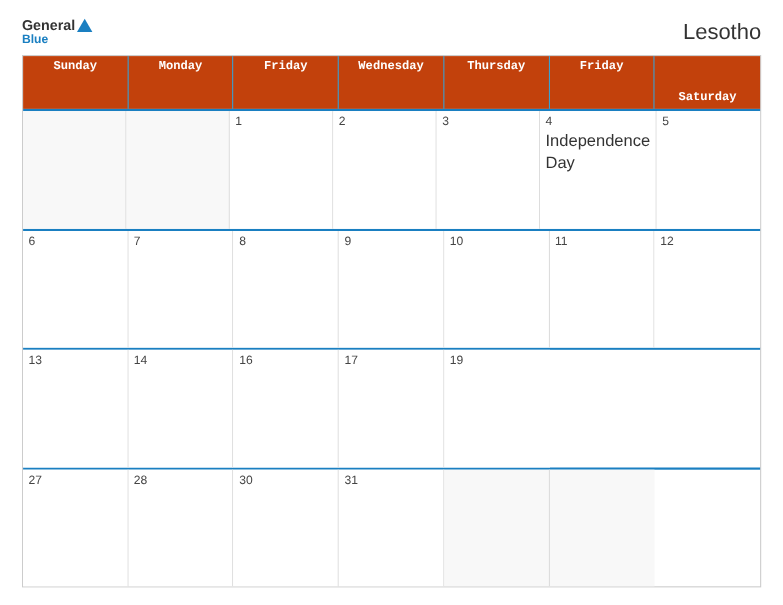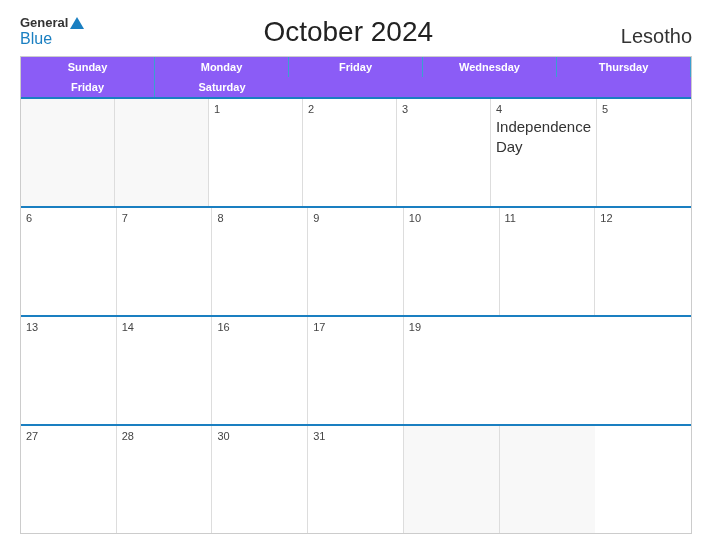--- a/index.html
+++ b/index.html
@@ -15,41 +15,41 @@
       width: 712px;
       height: 550px;
       padding: 16px 20px 16px 20px;
       display: flex;
       flex-direction: column;
     }
 
     
     .header {
       display: flex;
-      align-items: flex-end;
+      align-items: center;
       justify-content: space-between;
       margin-bottom: 8px;
     }
 
     .logo {
       display: flex;
       flex-direction: column;
       align-items: flex-start;
     }
 
     .logo-general {
       font-size: 13px;
       font-weight: bold;
       color: #333;
       line-height: 1.1;
     }
 
     .logo-blue {
-      font-size: 16px;
-      font-weight: normal;
+      font-size: 11px;
+      font-weight: bold;
       color: #1a7fc1;
       line-height: 1.1;
     }
 
     .logo-triangle {
       display: inline-block;
       width: 0;
       height: 0;
       border-left: 7px solid transparent;
       border-right: 7px solid transparent;
@@ -81,35 +81,37 @@
     
     .calendar {
       flex: 1;
       display: flex;
       flex-direction: column;
       border: 1px solid #ccc;
     }
 
     .day-headers {
       display: grid;
-      grid-template-columns: repeat(5, 1fr);
-      background: #8b5cf6;
+      grid-template-columns: repeat(7, 1fr);
+      background: #c2410c;
+      font-family: Liberation Mono, monospace;
     }
 
     .day-header {
       color: #fff;
       font-size: 11px;
       font-weight: bold;
       text-align: center;
       padding: 4px 2px;
       border-right: 1px solid #3a9fd1;
     }
 
     .day-header:last-child {
       border-right: none;
+      margin-top: 28px;
     }
 
     .weeks {
       flex: 1;
       display: flex;
       flex-direction: column;
     }
 
     .week-row {
       flex: 1;
@@ -156,21 +158,20 @@
 <div class="page">
 
   <div class="header">
     <div class="logo">
       <div class="logo-row">
         <span class="logo-general">General</span>
         <span class="logo-triangle"></span>
       </div>
       <span class="logo-blue">Blue</span>
     </div>
-    <h1 class="month-title">October 2024</h1>
     <div class="country">Lesotho</div>
   </div>
 
   <div class="calendar">
 
     <div class="day-headers">
       <div class="day-header">Sunday</div>
       <div class="day-header">Monday</div>
       <div class="day-header">Friday</div>
       <div class="day-header">Wednesday</div>

